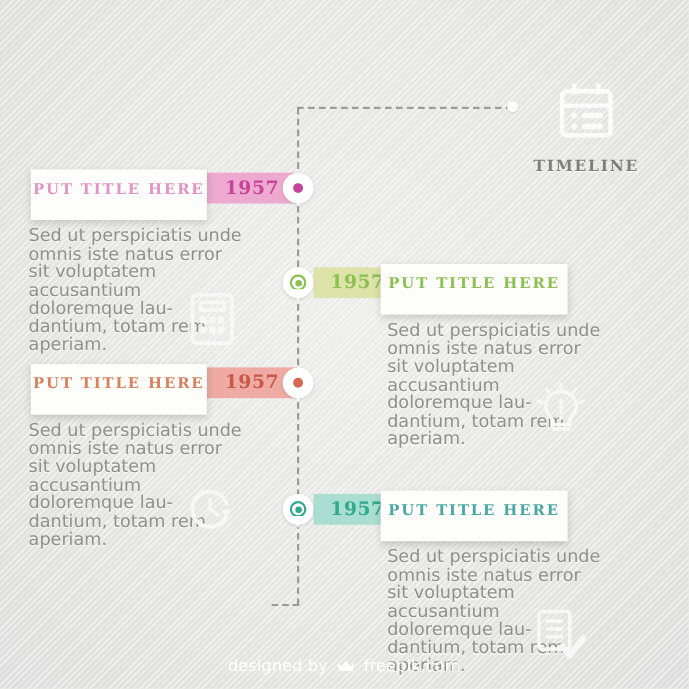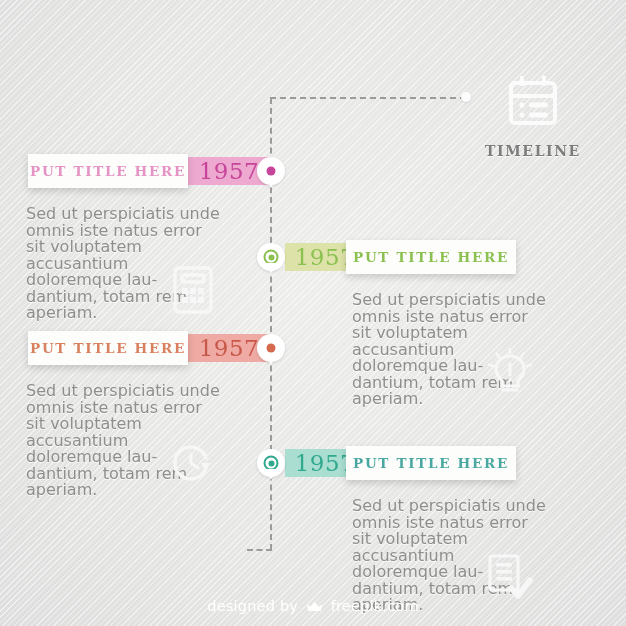--- a/index.html
+++ b/index.html
@@ -86,42 +86,42 @@
     text-shadow: 0 1px 0 rgba(255,255,255,0.8);
   }
 
   
   .event { position: absolute; }
 
   .title-card {
     position: absolute;
     background: #fdfdfc;
     box-shadow: 0 3px 7px rgba(0,0,0,0.16);
-    height: 34px;
+    height: 46px;
     line-height: 34px;
     white-space: nowrap;
     z-index: 3;
   }
   .title-text {
     font-family: "DejaVu Serif", serif;
     font-weight: bold;
     font-size: 13.5px;
     letter-spacing: 1.7px;
   }
 
   .year-band {
     position: absolute;
     height: 28px;
     line-height: 28px;
     z-index: 2;
   }
   .year-text {
     font-family: "DejaVu Serif", serif;
-    font-weight: normal;
-    font-size: 23px;
+    font-weight: bold;
+    font-size: 17px;
     letter-spacing: 0.5px;
   }
 
   
   .marker {
     position: absolute;
     width: 28px;
     height: 28px;
     border-radius: 50%;
     background: #ffffff;

